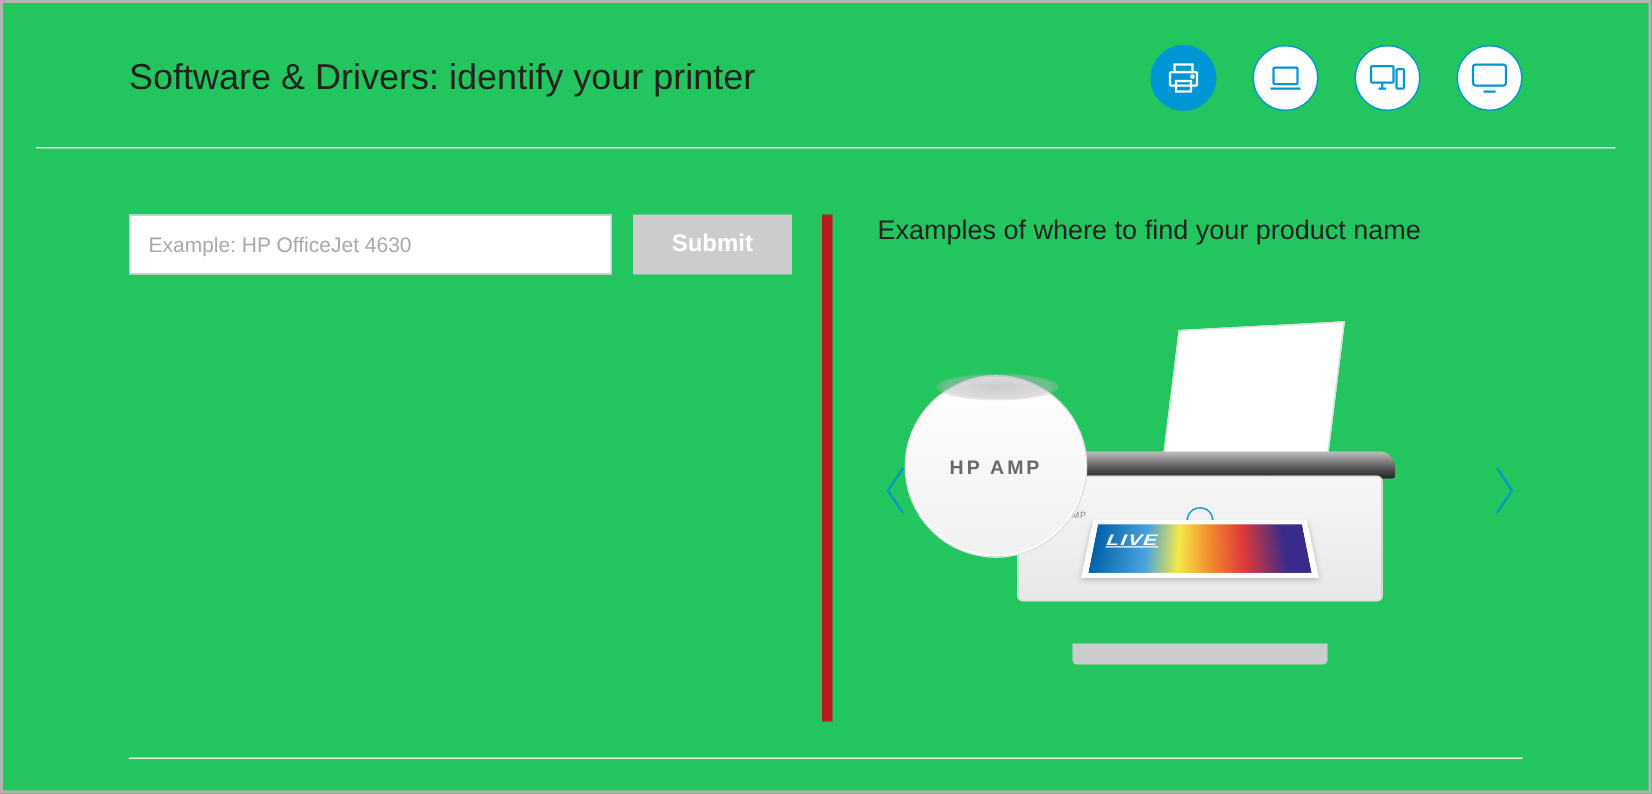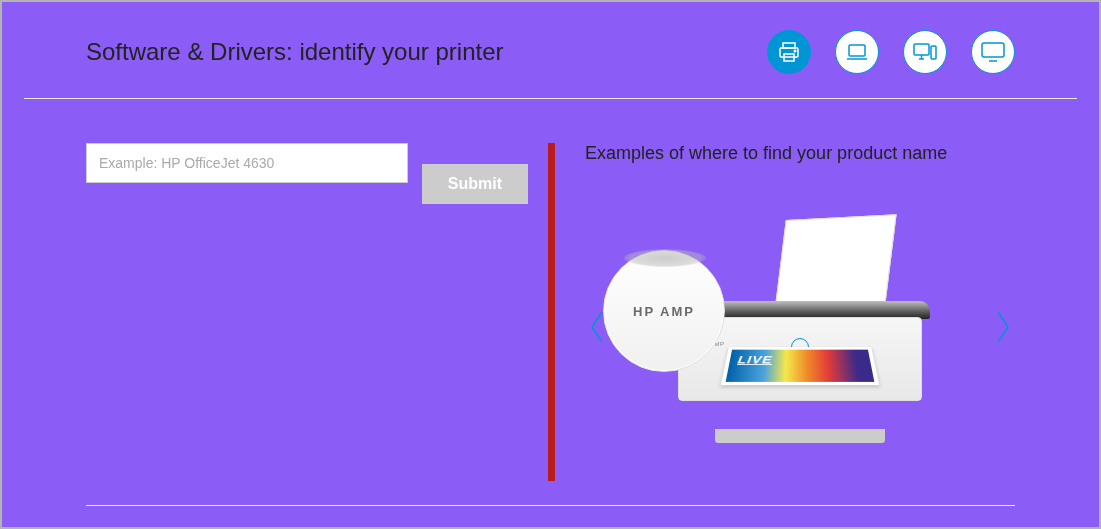--- a/index.html
+++ b/index.html
@@ -8,21 +8,21 @@
       padding: 0;
     }
     body {
       font-family: -apple-system, BlinkMacSystemFont, "Segoe UI", Arial, sans-serif;
       background: #b3b3b3;
       width: 1101px;
       height: 529px;
       padding: 2px;
     }
     .page-container {
-      background: #8b5cf6;
+      background: #22c55e;
       width: 100%;
       height: 100%;
       padding: 28px 22px 10px 22px;
     }
     .header-row {
       display: flex;
       justify-content: space-between;
       align-items: center;
       padding: 0 62px 24px 62px;
       border-bottom: 1px solid #e8e8e8;
@@ -96,21 +96,20 @@
     }
     .submit-btn {
       height: 40px;
       padding: 0 26px;
       background: #ccc;
       color: #fff;
       font-size: 16px;
       font-weight: 600;
       border: none;
       cursor: pointer;
-      margin-top: 21px;
     }
     .carousel {
       display: flex;
       align-items: center;
       justify-content: space-between;
       height: 260px;
       padding-top: 10px;
     }
     .arrow {
       width: 24px;

